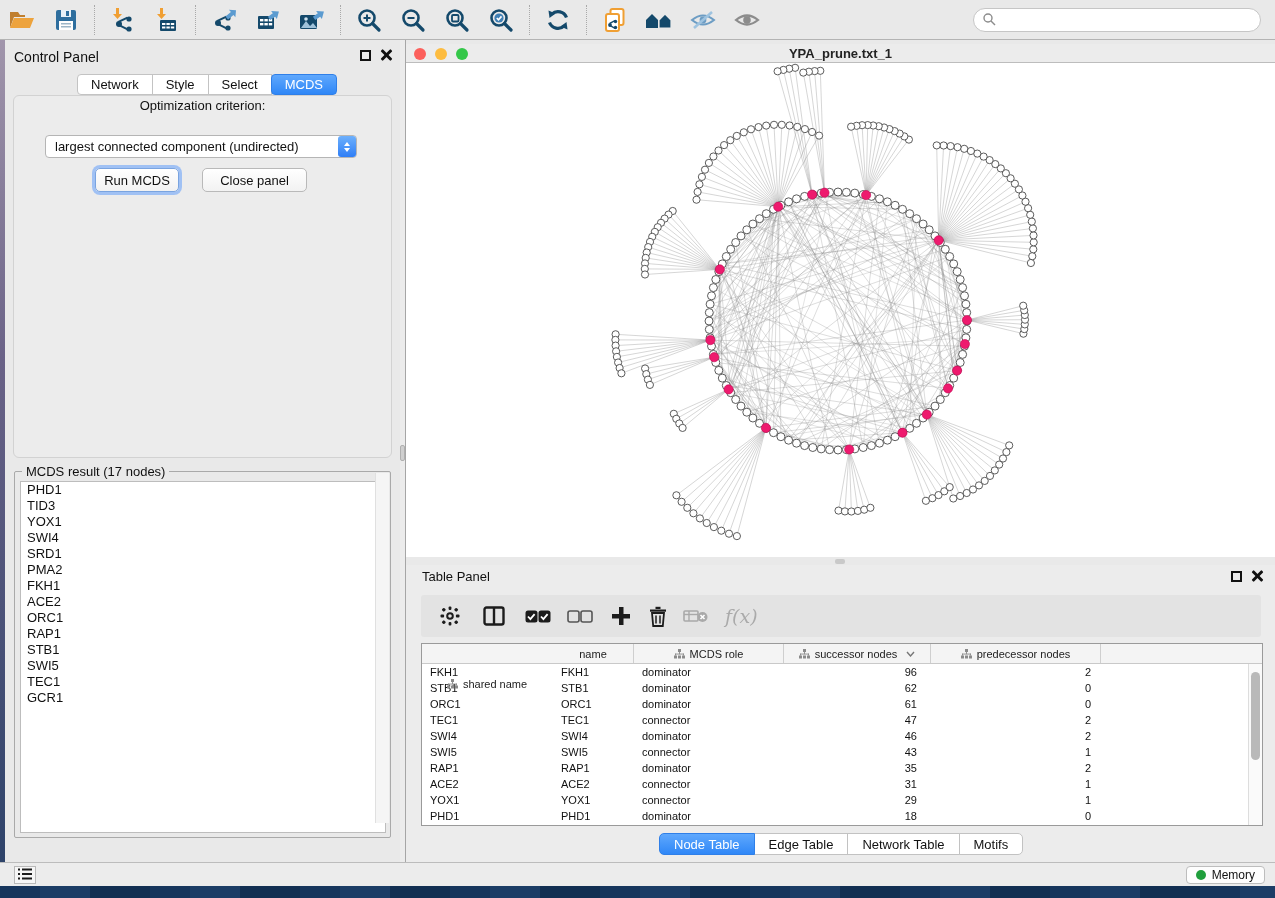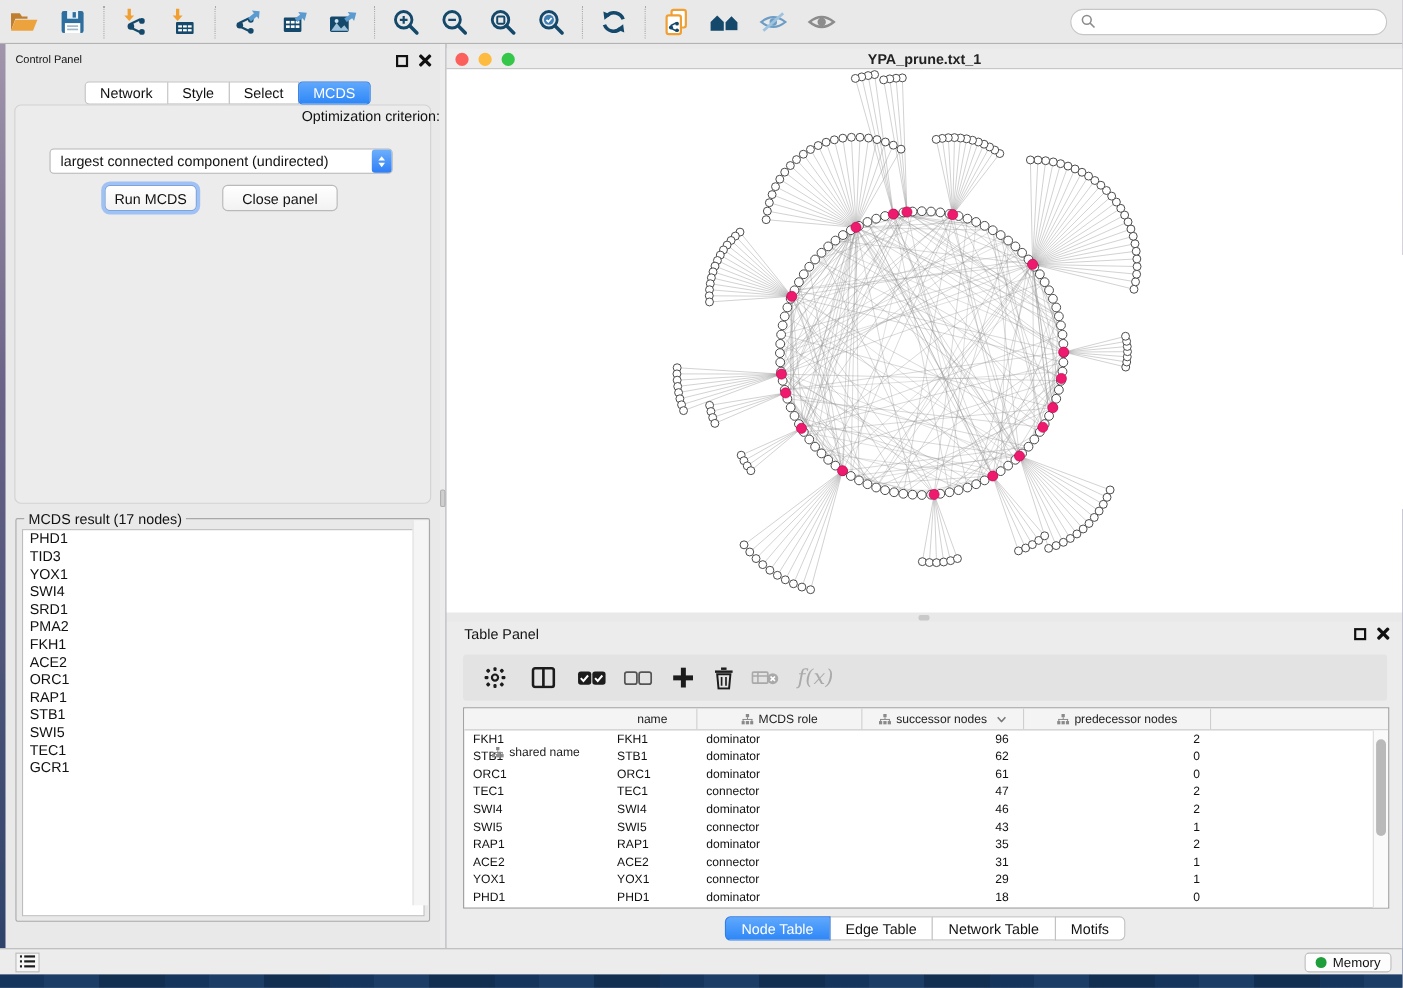--- a/index.html
+++ b/index.html
@@ -16,37 +16,37 @@
   .tbtn svg { display:block; }
   .tsep { width:1px; height:30px; margin:0 6px; border-left:1px dotted #a9a9a9; }
   .searchwrap { position:absolute; right:14px; top:8px; width:288px; height:24px;
                 background:#fff; border:1px solid #c6c6c6; border-radius:12px;
                 display:flex; align-items:center; padding:0 8px; }
   .searchwrap input { border:none; outline:none; flex:1; font-size:12px; background:transparent;
                       font-family:"Liberation Sans",sans-serif; }
 
   
   .ctrl { position:absolute; left:5px; top:40px; width:395px; height:822px; background:#e9e9e9; }
-  .panel-title { position:absolute; left:9px; top:9px; font-size:10px; color:#111; }
+  .panel-title { position:absolute; left:9px; top:9px; font-size:14px; color:#111; }
   .panel-btns { position:absolute; right:8px; top:9px; display:flex; gap:9px; align-items:center; }
   .float-box { width:11px; height:11px; border:2px solid #111; background:transparent; }
   .close-x  { width:12px; height:12px; position:relative; }
   .close-x:before,.close-x:after { content:""; position:absolute; left:5px; top:-1px; width:3px; height:14px;
      background:#111; border-radius:1px; }
   .close-x:before { transform:rotate(45deg);} .close-x:after { transform:rotate(-45deg);}
 
   .ctabs { position:absolute; left:73px; top:34px; height:21px; display:flex; }
   .ctab { height:21px; padding:0 13px; background:#fff; border:1px solid #c3c3c3; margin-left:-1px;
           display:flex; align-items:center; font-size:13px; color:#111; }
   .ctab.first { border-radius:4px 0 0 4px; }
   .ctab.sel { background:linear-gradient(180deg,#5fa8fd,#2f87f7); color:#fff; border-color:#2f7fe8;
               border-radius:4px; z-index:2; }
   .ctab-content { position:absolute; left:8px; top:55px; width:379px; height:363px;
                   background:#ececec; border:1px solid #d2d2d2; border-radius:6px; }
-  .opt-label { position:absolute; left:0; top:58px; width:100%; text-align:right; font-size:13px; }
+  .opt-label { position:absolute; left:0; top:58px; width:100%; text-align:center; font-size:13px; }
   .dropdown { position:absolute; left:40px; top:95px; width:312px; height:23px; background:#fff;
               border:1px solid #b5b5b5; border-radius:4px; display:flex; align-items:center; }
   .dropdown .dd-text { flex:1; padding-left:9px; font-size:13px; white-space:nowrap; }
   .dd-step { width:18px; height:21px; margin:0; border-radius:3px;
              background:linear-gradient(180deg,#6db0fc,#2f7ef6);
              display:flex; flex-direction:column; align-items:center; justify-content:center; gap:2px; }
   .dd-step i { width:0; height:0; border-left:3.5px solid transparent; border-right:3.5px solid transparent; display:block; }
   .dd-up { border-bottom:4px solid #fff; } .dd-down { border-top:4px solid #fff; }
   .btn { position:absolute; height:24px; background:linear-gradient(180deg,#ffffff,#f2f2f2);
          border:1px solid #b9b9b9; border-radius:5px; font-size:13px; display:flex;

